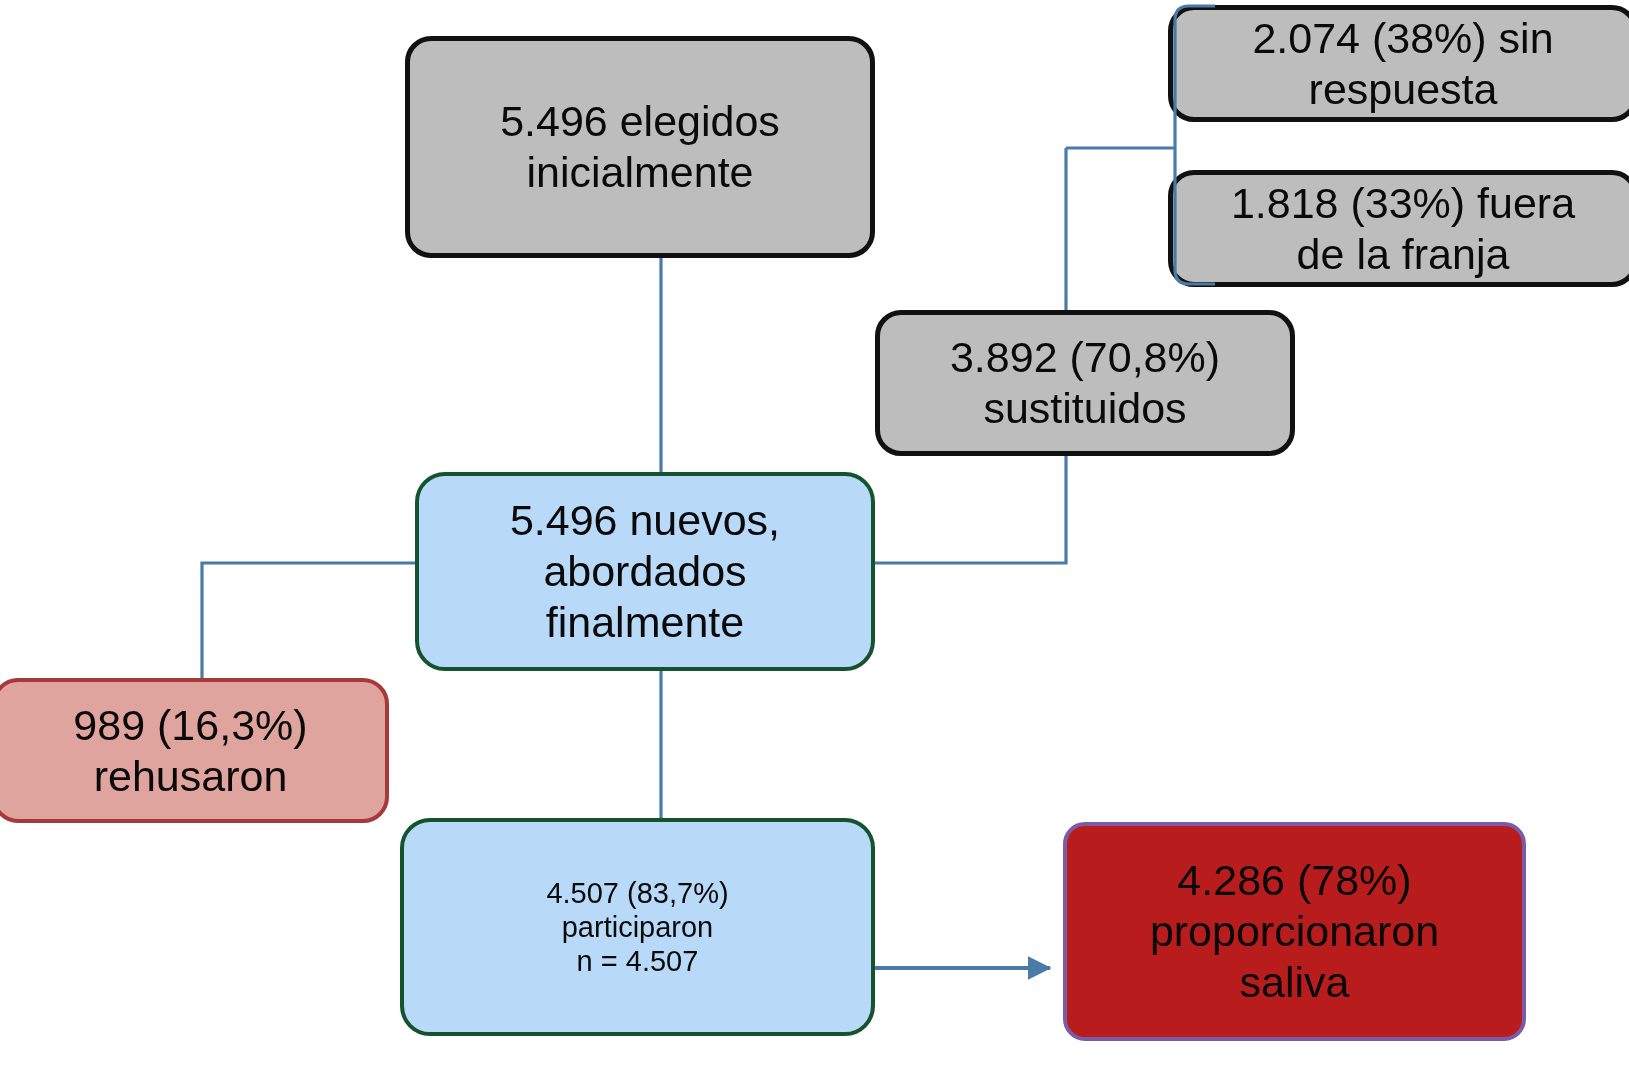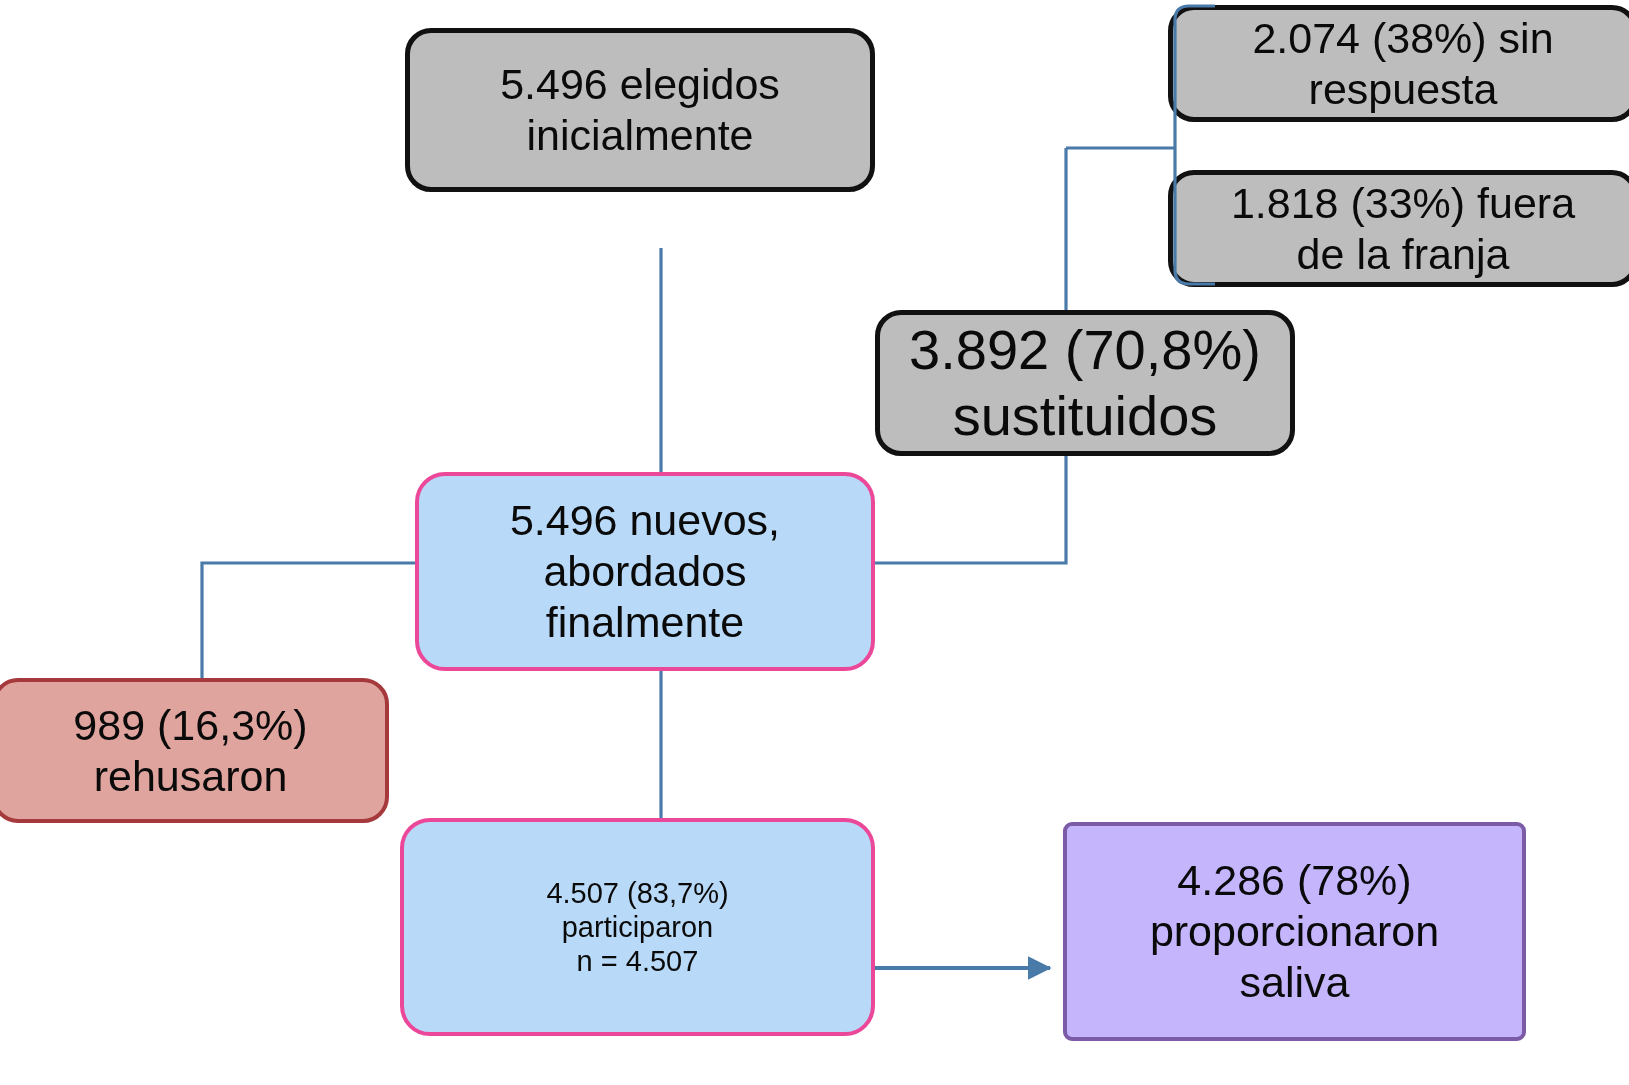--- a/index.html
+++ b/index.html
@@ -27,38 +27,38 @@
     white-space: pre-line;
     z-index: 3;
   }
   .node-gray {
     background: #bdbdbd;
     border: 5px solid #111111;
     border-radius: 26px;
   }
   .node-blue {
     background: #b8daf8;
-    border: 4px solid #ec4899;
+    border: 4px solid #14532d;
     border-radius: 30px;
   }
   .node-red {
     background: #dfa49e;
     border: 4px solid #a5393c;
     border-radius: 26px;
   }
   .node-purple {
-    background: #c4b5fd;
+    background: #b91c1c;
     border: 4px solid #7b5aa6;
-    border-radius: 9px;
+    border-radius: 22px;
   }
   
-  #n-elegidos        { left: 405px;  top: 28px;   width: 470px; height: 164px; font-size: 43px; }
+  #n-elegidos        { left: 405px;  top: 36px;   width: 470px; height: 222px; font-size: 43px; }
   #n-sinrespuesta    { left: 1168px; top: 5px;    width: 470px; height: 117px; font-size: 43px; }
   #n-fuerafranja     { left: 1168px; top: 170px;  width: 470px; height: 117px; font-size: 43px; }
-  #n-sustituidos     { left: 875px;  top: 310px;  width: 420px; height: 146px; font-size: 56px; }
+  #n-sustituidos     { left: 875px;  top: 310px;  width: 420px; height: 146px; font-size: 43px; }
   #n-nuevos          { left: 415px;  top: 472px;  width: 460px; height: 199px; font-size: 43px; }
   #n-rehusaron       { left: -8px;   top: 678px;  width: 397px; height: 145px; font-size: 43px; }
   #n-participaron    { left: 400px;  top: 818px;  width: 475px; height: 218px; font-size: 29px; }
   #n-saliva          { left: 1063px; top: 822px;  width: 463px; height: 219px; font-size: 43px; }
 
   #edges {
     position: absolute;
     left: 0;
     top: 0;
     width: 1629px;

